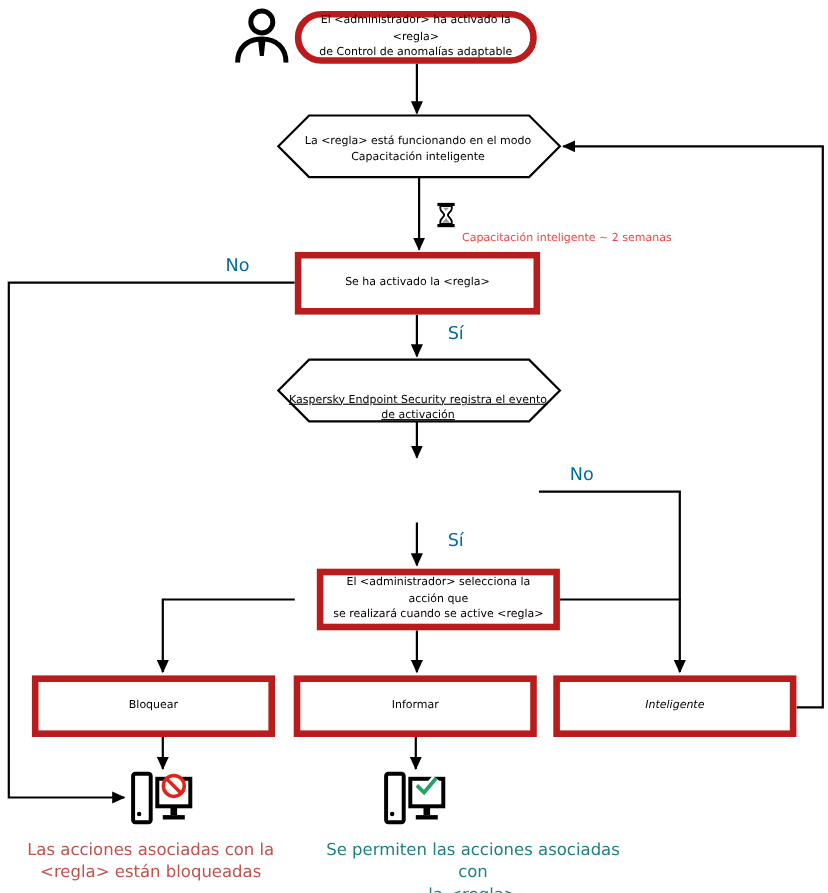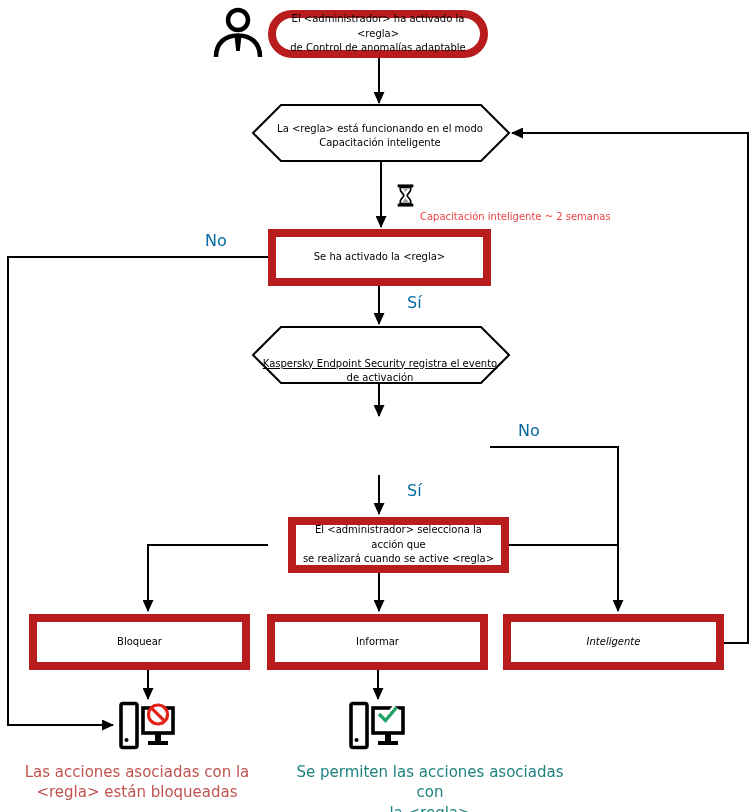--- a/index.html
+++ b/index.html
@@ -1,19 +1,19 @@
 <!DOCTYPE html>
 <html><head>
 <meta charset="utf-8">
 <style>
   html,body{margin:0;padding:0;background:#fff;}
   .canvas{position:relative;width:753px;height:812px;background:#ffffff;
           font-family:"DejaVu Sans",sans-serif;color:#000;overflow:hidden;}
   .edges{position:absolute;left:0;top:0;}
-  .node{position:absolute;background:#fff;border:8px solid #b91c1c;box-sizing:border-box;
+  .node{position:absolute;background:#fff;border:6px solid #b91c1c;box-sizing:border-box;
         display:flex;align-items:center;justify-content:center;text-align:center;
         font-size:10px;line-height:1.45;white-space:pre-line;padding:12px 6px;}
   .stadium{border-radius:26px;}
   .hex-text{position:absolute;display:flex;align-items:center;justify-content:center;
             text-align:center;font-size:10px;line-height:1.45;white-space:pre-line;}
   .edge-label{position:absolute;font-size:16px;color:#0369a1;text-align:right;}
   .flow-note{position:absolute;font-size:10px;color:#ef4444;line-height:22px;height:22px;margin-top:22px;}
   .caption{position:absolute;text-align:center;font-size:15px;line-height:1.35;white-space:pre-line;}
   .icon{position:absolute;}
 </style>

